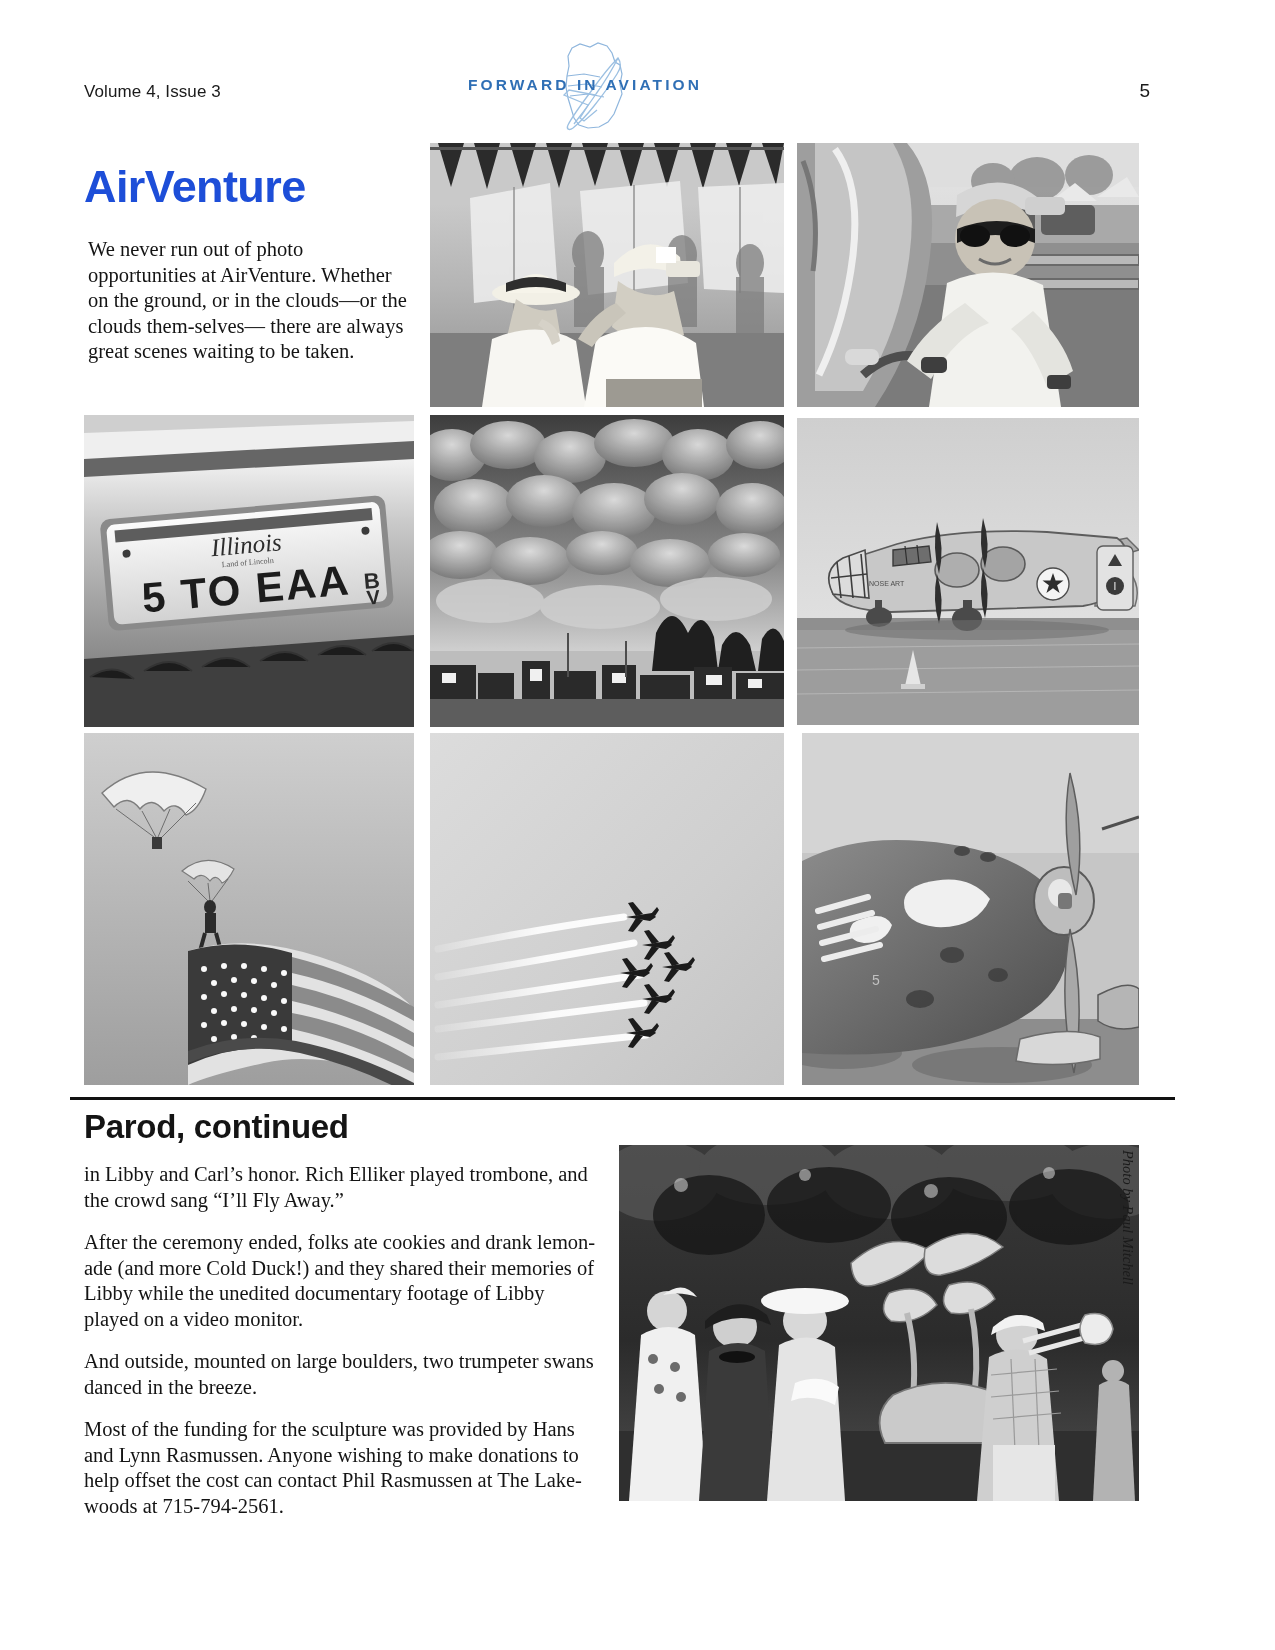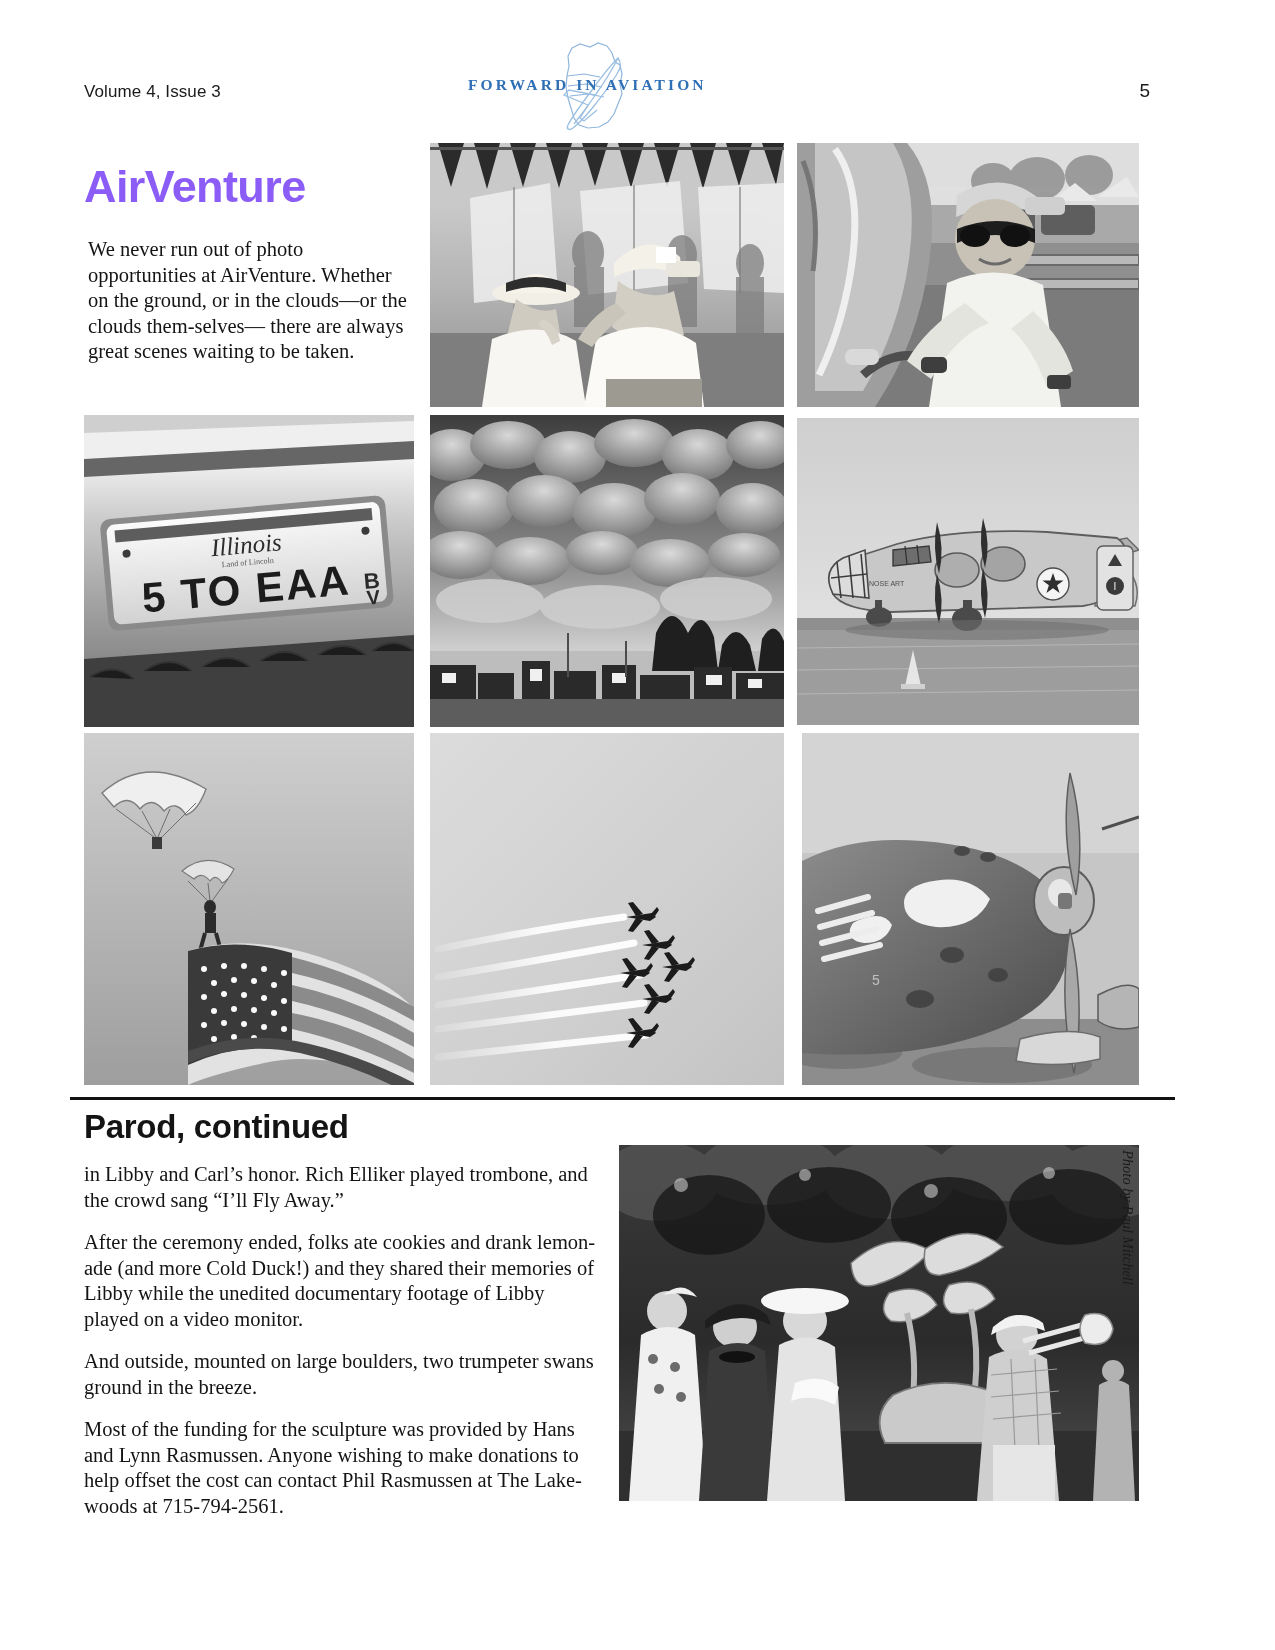--- a/index.html
+++ b/index.html
@@ -58,42 +58,42 @@
     width: 250px;
     height: 95px;
   }
   .logo-wrap svg { display: block; }
   .logo-text {
     position: absolute;
     left: 0;
     top: 36px;
     width: 250px;
     text-align: left;
-    font-family: Liberation Serif, serif;
+    font-family: Liberation Sans, sans-serif;
     font-weight: bold;
     font-size: 15.5px;
     letter-spacing: 3.1px;
     color: #2f6fb5;
     white-space: nowrap;
   }
 
   
   .headline-block {
     position: absolute;
     left: 84px;
     top: 163px;
     width: 330px;
   }
   .headline-main {
     font-family: "Liberation Sans", sans-serif;
     font-weight: bold;
     font-size: 45px;
     line-height: 48px;
     letter-spacing: -0.6px;
-    color: #8b5cf6;
+    color: #1d4ed8;
     margin: 0;
   }
   .headline-sub {
     font-family: "Liberation Sans", sans-serif;
     font-weight: bold;
     font-size: 33px;
     line-height: 40px;
     letter-spacing: -0.3px;
     color: #141414;
     margin: 4px 0 0 0;
@@ -757,21 +757,21 @@
     </div>
   </div>
 
   <div class="divider"></div>
 
   <h2 class="section-heading">Parod, continued</h2>
 
   <div class="body-column">
     <p>in Libby and Carl’s honor. Rich Elliker played trombone, and the crowd sang “I’ll Fly Away.”</p>
     <p>After the ceremony ended, folks ate cookies and drank lemon-ade (and more Cold Duck!) and they shared their memories of Libby while the unedited documentary footage of Libby played on a video monitor.</p>
-    <p>And outside, mounted on large boulders, two trumpeter swans ground in the breeze.</p>
+    <p>And outside, mounted on large boulders, two trumpeter swans danced in the breeze.</p>
     <p>Most of the funding for the sculpture was provided by Hans and Lynn Rasmussen. Anyone wishing to make donations to help offset the cost can contact Phil Rasmussen at The Lake-woods at 715-794-2561.</p>
   </div>
 
   <div id="photo-swans">
     <svg viewBox="0 0 520 356" preserveAspectRatio="none">
       <defs>
         <linearGradient id="treeBg" x1="0" y1="0" x2="0" y2="1">
           <stop offset="0%" stop-color="#3a3a3a"></stop>
             <stop offset="55%" stop-color="#2b2b2b"></stop>
           <stop offset="100%" stop-color="#4f4f4f"></stop>

